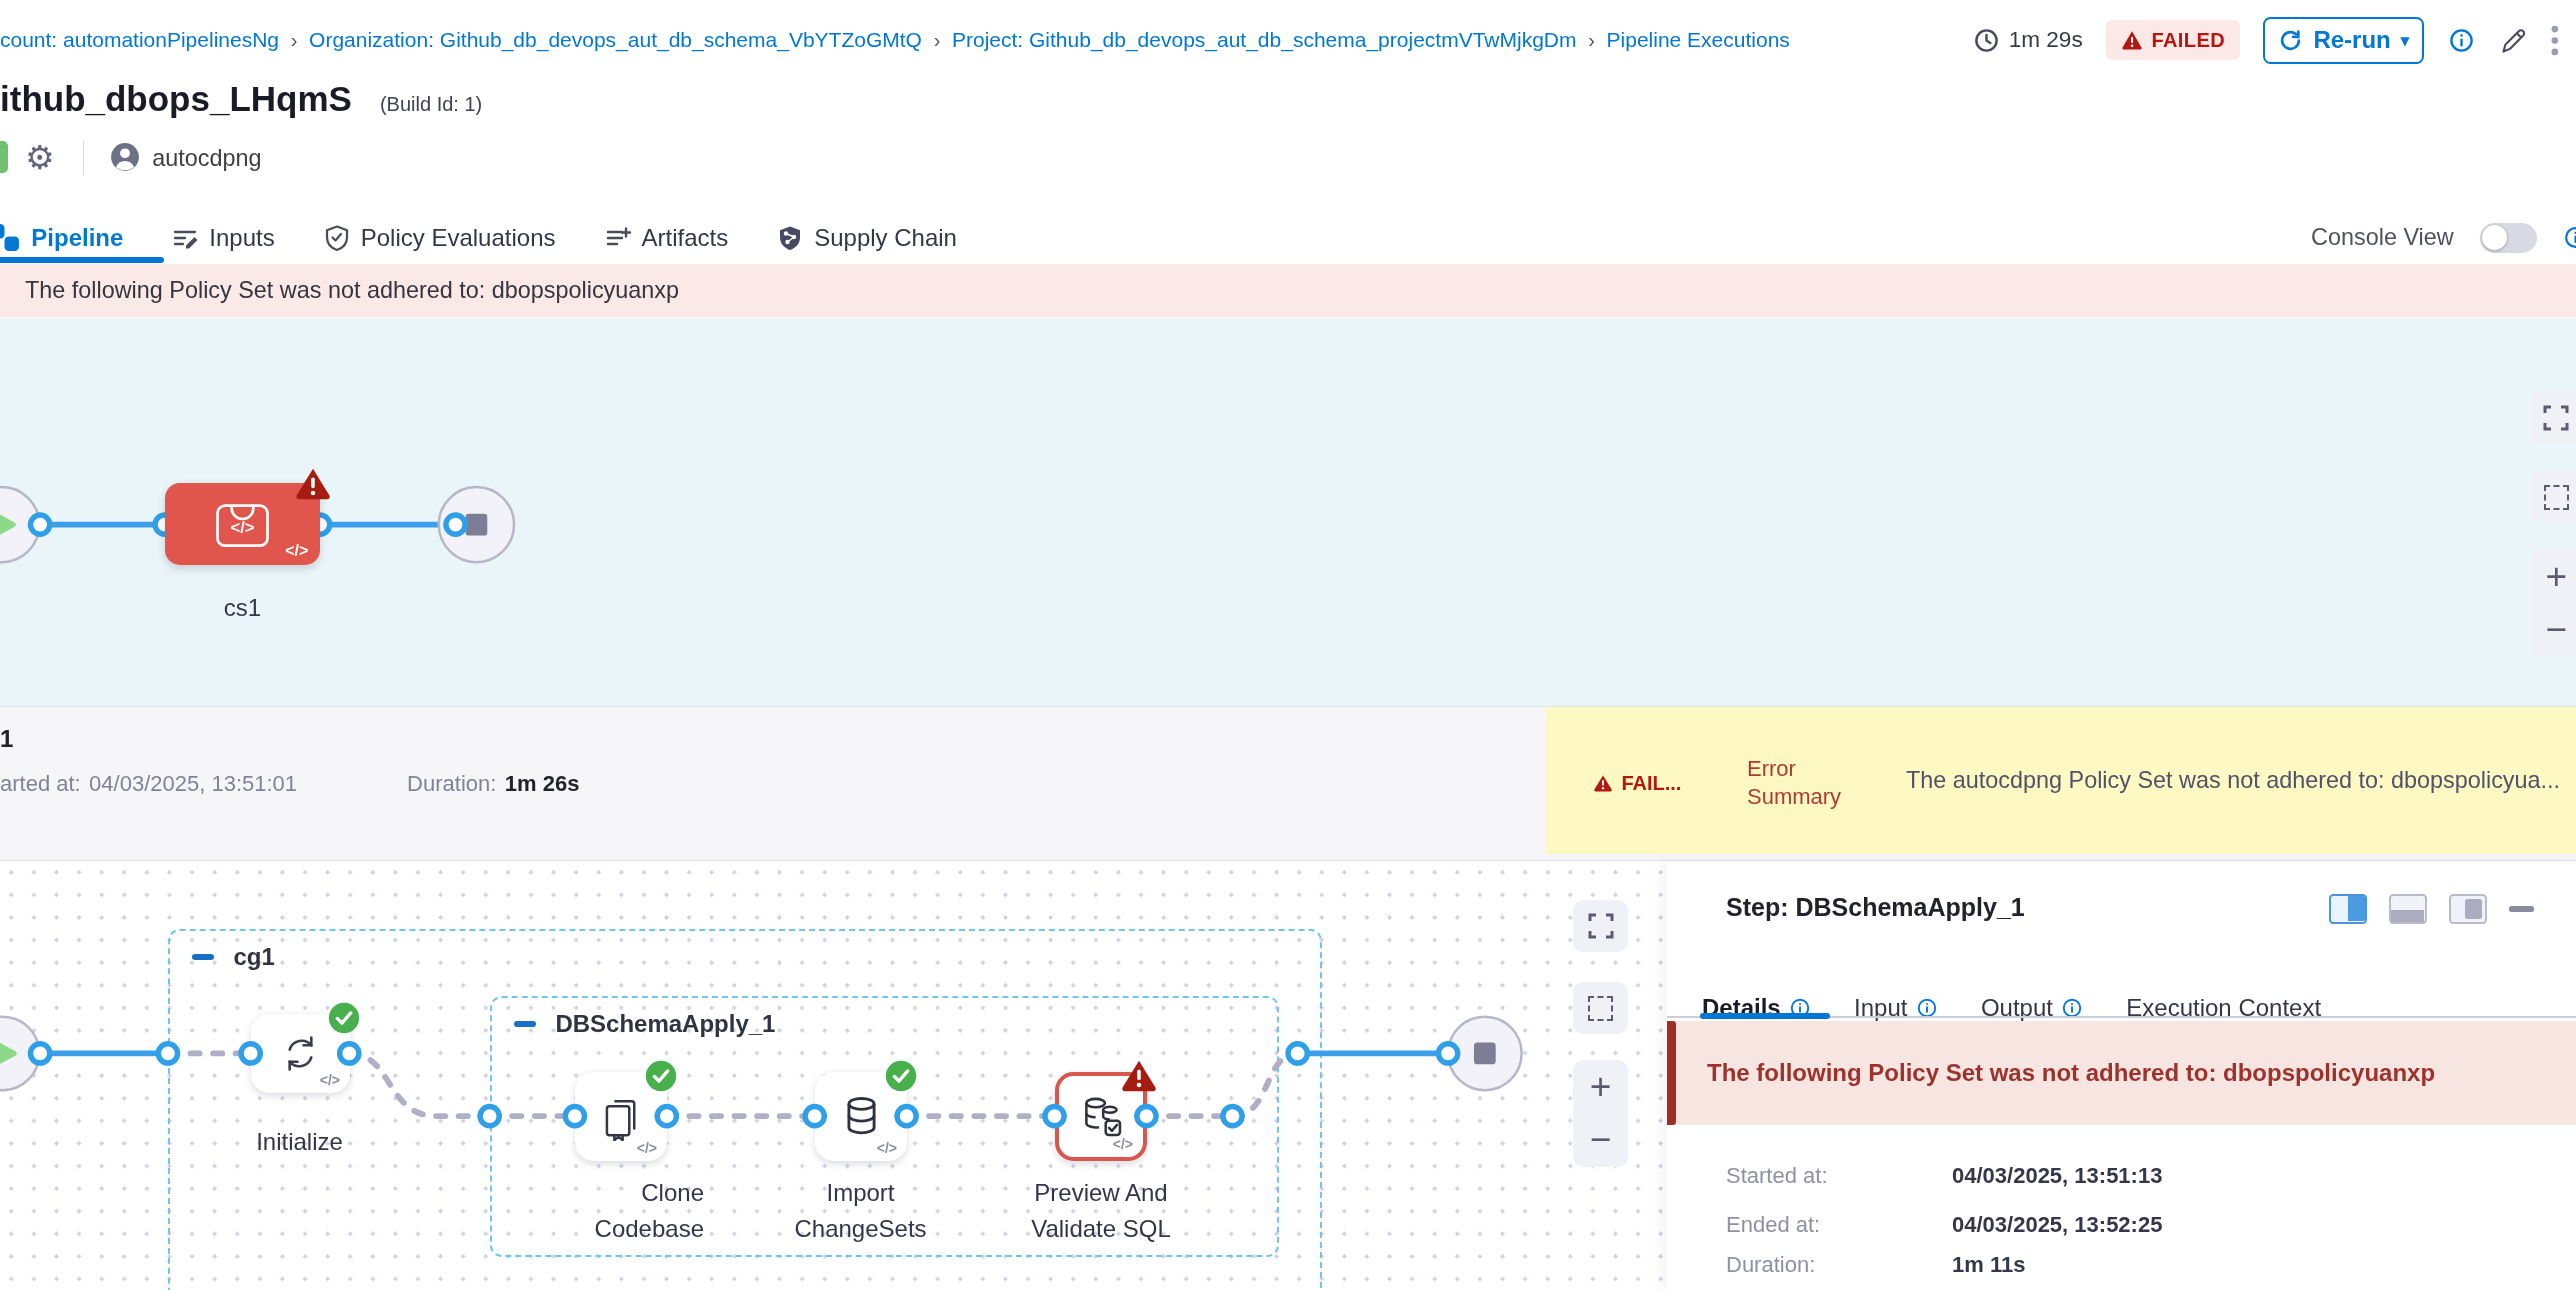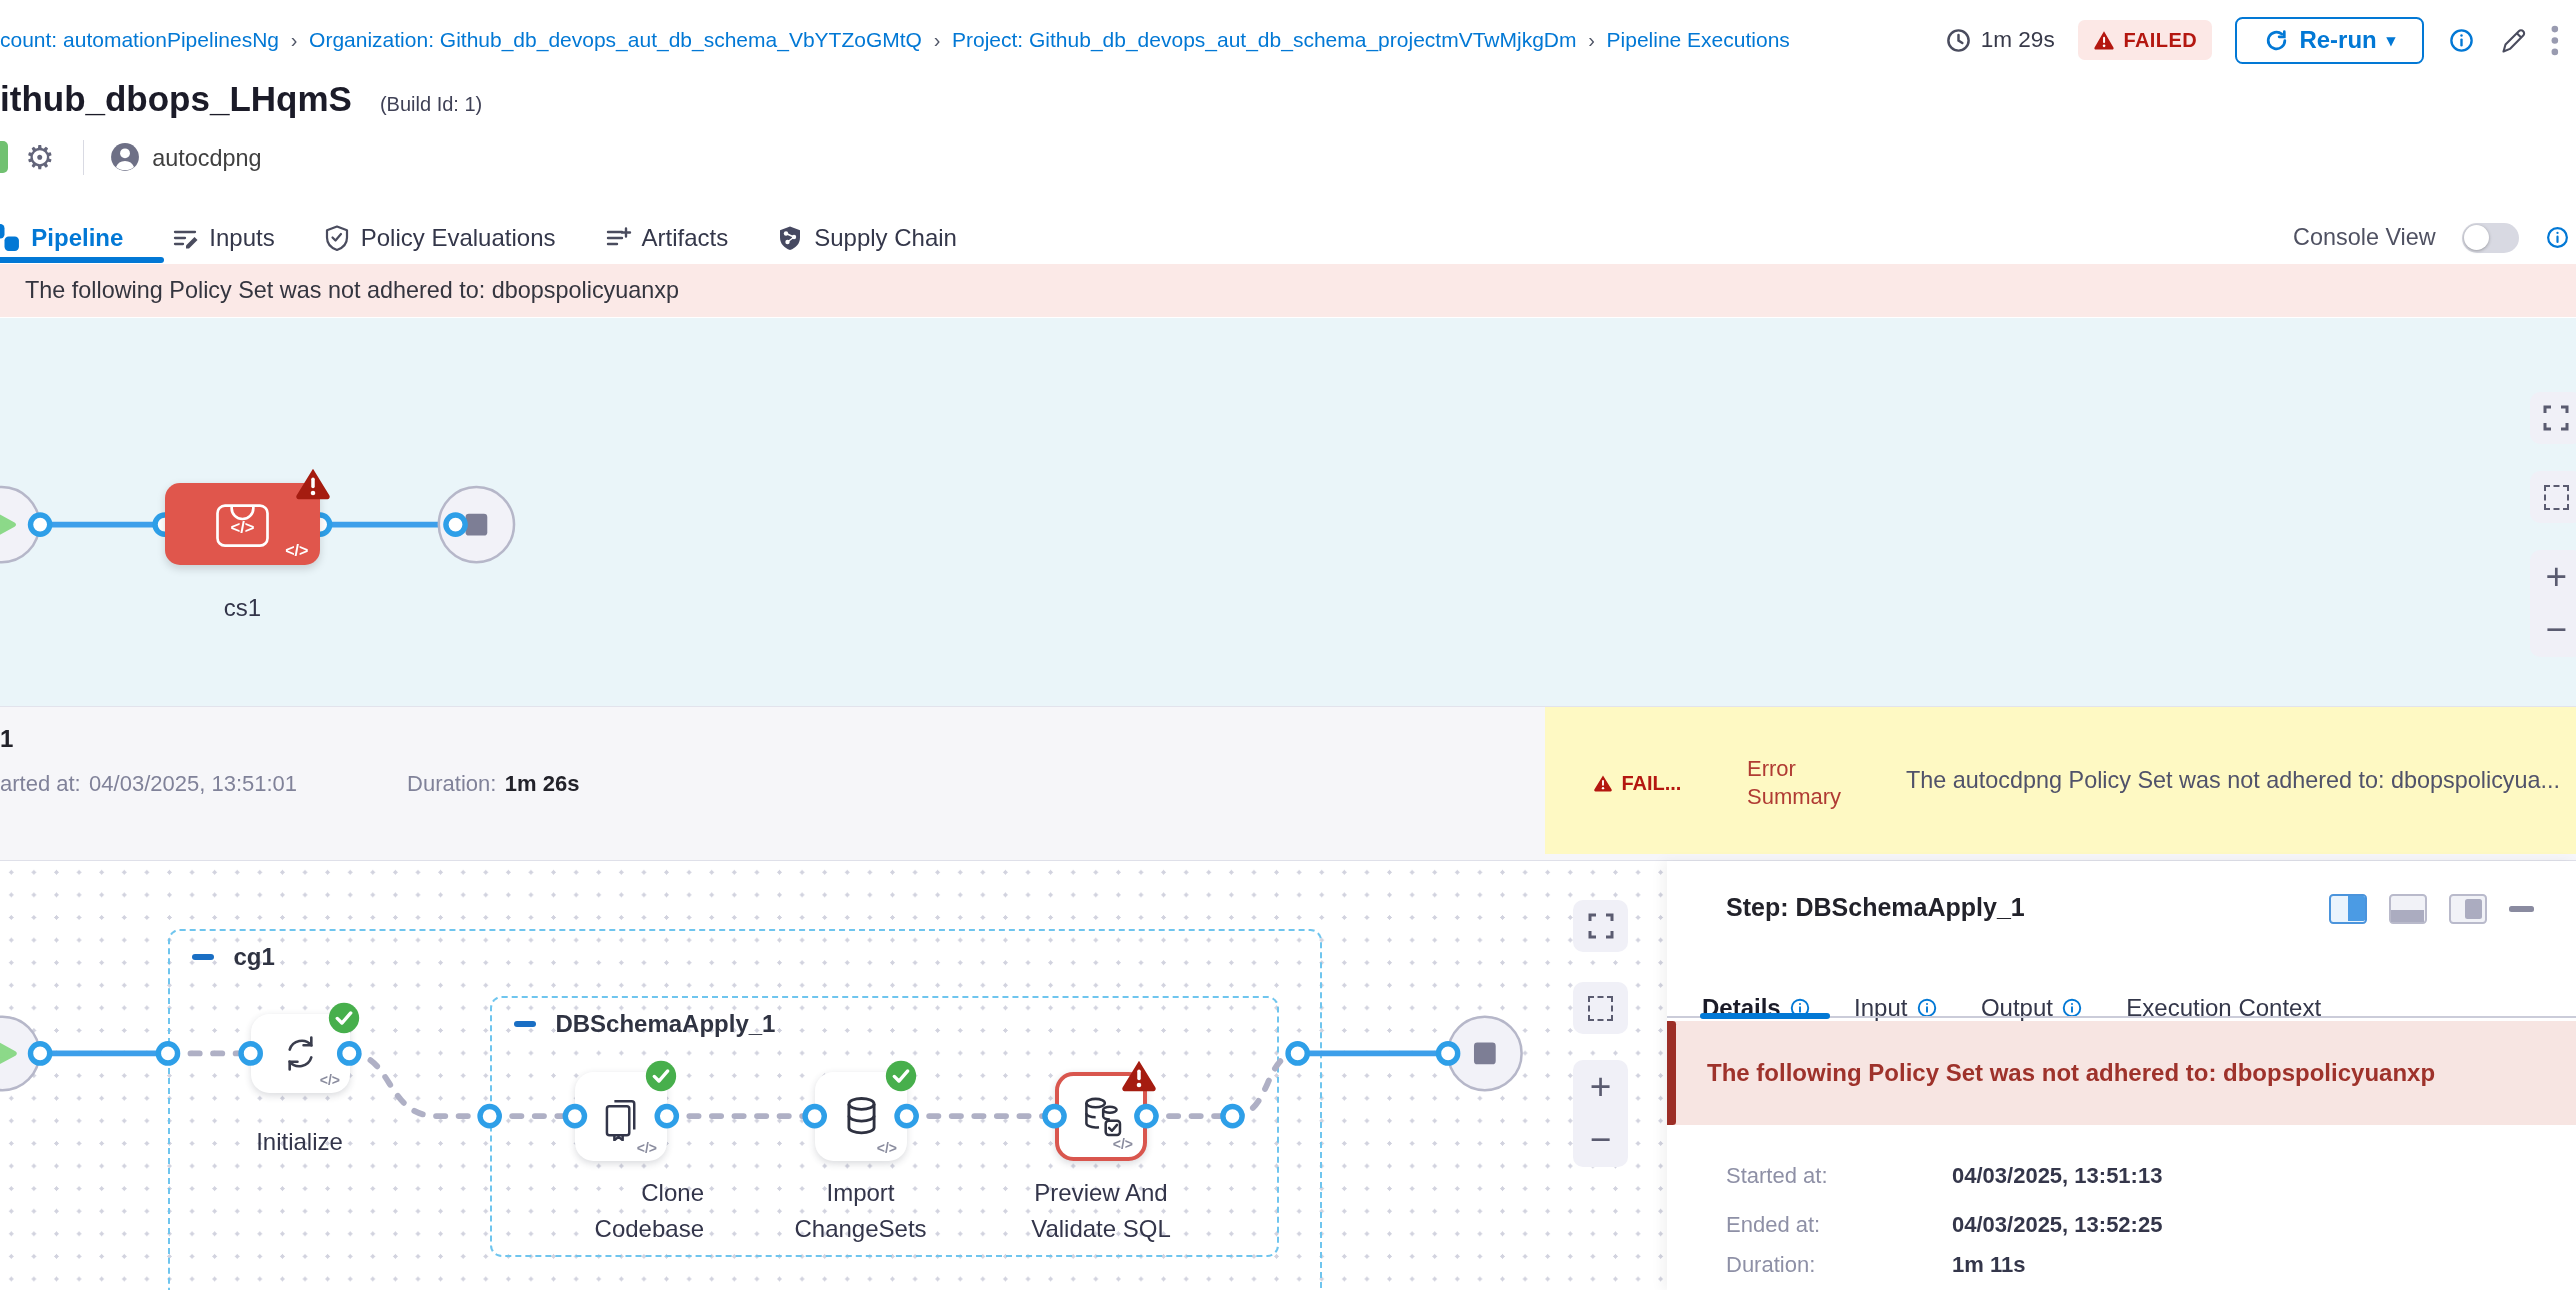--- a/index.html
+++ b/index.html
@@ -11,39 +11,39 @@
   
   #topbar { left:0; top:0; width:2576px; height:80px; background:#fff; }
   .crumbs { left:0; top:0; height:80px; display:flex; align-items:center; gap:11.7px; padding-left:0; }
   .crumb { color:#0278D5; font-size:21px; white-space:nowrap; cursor:pointer; }
   .crumb-sep { color:#4F5566; font-size:20px; }
   .hdr-right { right:15px; top:0; height:80px; display:flex; align-items:center; gap:23.4px; }
   .elapsed { display:flex; align-items:center; gap:8.4px; color:#383A4A; font-size:22.6px; }
   .failed-badge { display:flex; align-items:center; gap:8.4px; background:#FCE8E6; border-radius:6.7px;
     padding:8.4px 15px; color:#B41710; font-size:20px; font-weight:bold; letter-spacing:0.4px; }
   .rerun-btn { display:flex; align-items:center; gap:10px; border:2.1px solid #0278D5; border-radius:7.5px;
-    height:47px; padding:0 27px; color:#0278D5; font-size:24px; font-weight:bold; background:#fff; cursor:pointer; }
+    height:47px; padding:0 13px; color:#0278D5; font-size:24px; font-weight:bold; background:#fff; cursor:pointer; }
   .icon-btn { cursor:pointer; display:flex; align-items:center; }
 
   
   .exec-title { left:0; top:79px; font-size:35px; font-weight:bold; color:#1B1B28; }
   .build-id { font-size:20px; font-weight:normal; color:#3F4156; margin-left:28px; }
   .meta-row { left:0; top:136px; height:42px; display:flex; align-items:center; }
   .green-sliver { width:8.4px; height:32px; background:#71C171; border-radius:0 5px 5px 0; margin-right:16.7px; }
   .gear { font-size:33px; color:#63657A; line-height:1; cursor:pointer; }
   .meta-div { width:0.8px; height:35px; background:#D9DAE3; margin:0 27px 0 28px; }
   .trigger-user { display:flex; align-items:flex-end; gap:11.7px; color:#404040; font-size:23.4px; }
 
   
   .tabbar { left:0; top:211px; width:2576px; height:53px; display:flex; align-items:center; }
   .tab { display:flex; align-items:center; gap:10px; font-size:24px; color:#34374A; margin-right:48px;
     cursor:pointer; white-space:nowrap; position:relative; height:53px; }
   .tab.active { color:#0278D5; font-weight:bold; }
   .tab-underline { left:0; top:257px; width:164px; height:5.9px; background:#0278D5; border-radius:0 3.3px 3.3px 0; }
-  .console-view { right:18px; top:211px; height:53px; display:flex; align-items:center; gap:26px; }
+  .console-view { right:0; top:211px; height:53px; display:flex; align-items:center; gap:26px; }
   .console-label { color:#4F5162; font-size:23.4px; }
   .toggle { width:57px; height:30px; border-radius:15px; background:#D8D9E2; position:relative; cursor:pointer; }
   .toggle .knob { position:absolute; left:2.5px; top:2.5px; width:25px; height:25px; border-radius:50%;
     background:#fff; box-shadow:0 0.8px 3.3px rgba(0,0,0,.3); }
 
   
   .banner { left:0; top:264px; width:2576px; height:53px; background:#FBE9E7; display:flex; align-items:center;
     padding-left:25px; font-size:23.4px; color:#34353F; }
 
   

